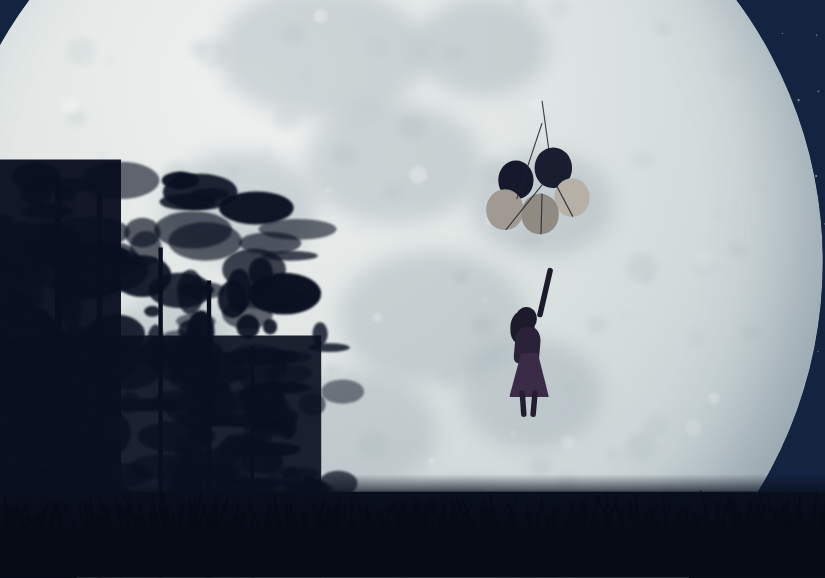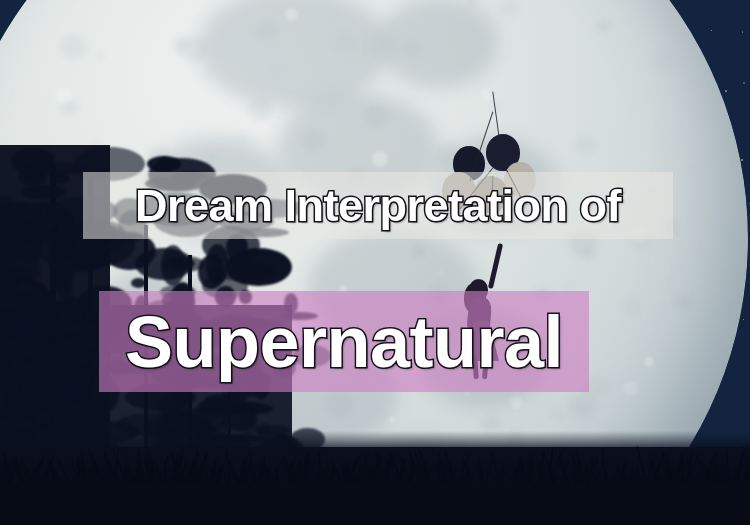--- a/index.html
+++ b/index.html
@@ -1191,21 +1191,15 @@
         <i class="grass-blade" style="left:443.8px;height:12.8px;width:2.3px;transform:rotate(-3.1deg);bottom:35px;"></i>
         <i class="grass-blade" style="left:153.7px;height:24.6px;width:1.5px;transform:rotate(-14.2deg);bottom:28px;"></i>
         <i class="grass-blade" style="left:145.4px;height:10.9px;width:2.1px;transform:rotate(-16.6deg);bottom:31px;"></i>
         <i class="grass-blade" style="left:122.8px;height:39.7px;width:1.2px;transform:rotate(5.2deg);bottom:31px;"></i>
         <i class="grass-blade" style="left:701.4px;height:37.7px;width:1.4px;transform:rotate(-4.8deg);bottom:31px;"></i>
         <i class="grass-blade" style="left:343.2px;height:37.1px;width:2.6px;transform:rotate(22.3deg);bottom:35px;"></i>
         <i style="position:absolute;left:0;bottom:0;width:750px;height:42px;background:#070b16;display:block;"></i>
       </div>
   </div>
 
-  <div class="banner banner-top">
-    <div class="headline headline-1">Dream Interpretation of</div>
-  </div>
-
-  <div class="banner banner-bottom">
-    <div class="headline headline-2">Supernatural</div>
-  </div>
+
 
 </div>
 
 </body></html>

